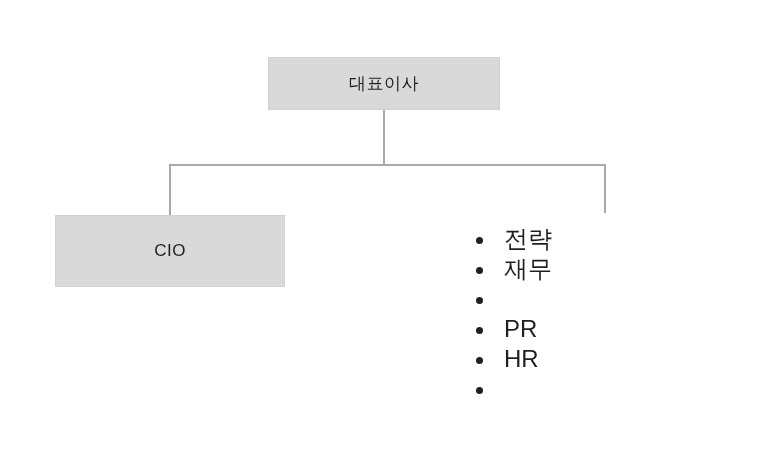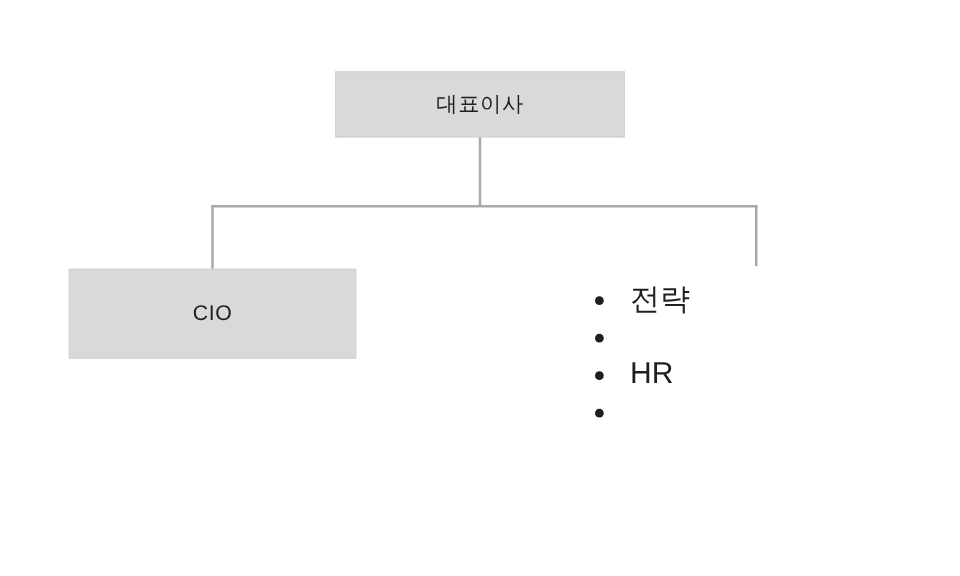--- a/index.html
+++ b/index.html
@@ -78,20 +78,28 @@
     <span>CIO</span>
   </div>
 
   <ul class="dept-list">
     <li>
       <span class="bullet"></span>
       <span>전략</span>
     </li>
     <li>
       <span class="bullet"></span>
+      <span>재무</span>
+    </li>
+    <li>
+      <span class="bullet"></span>
+    </li>
+    <li>
+      <span class="bullet"></span>
+      <span>PR</span>
     </li>
     <li>
       <span class="bullet"></span>
       <span>HR</span>
     </li>
     <li>
       <span class="bullet"></span>
     </li>
   </ul>
 

